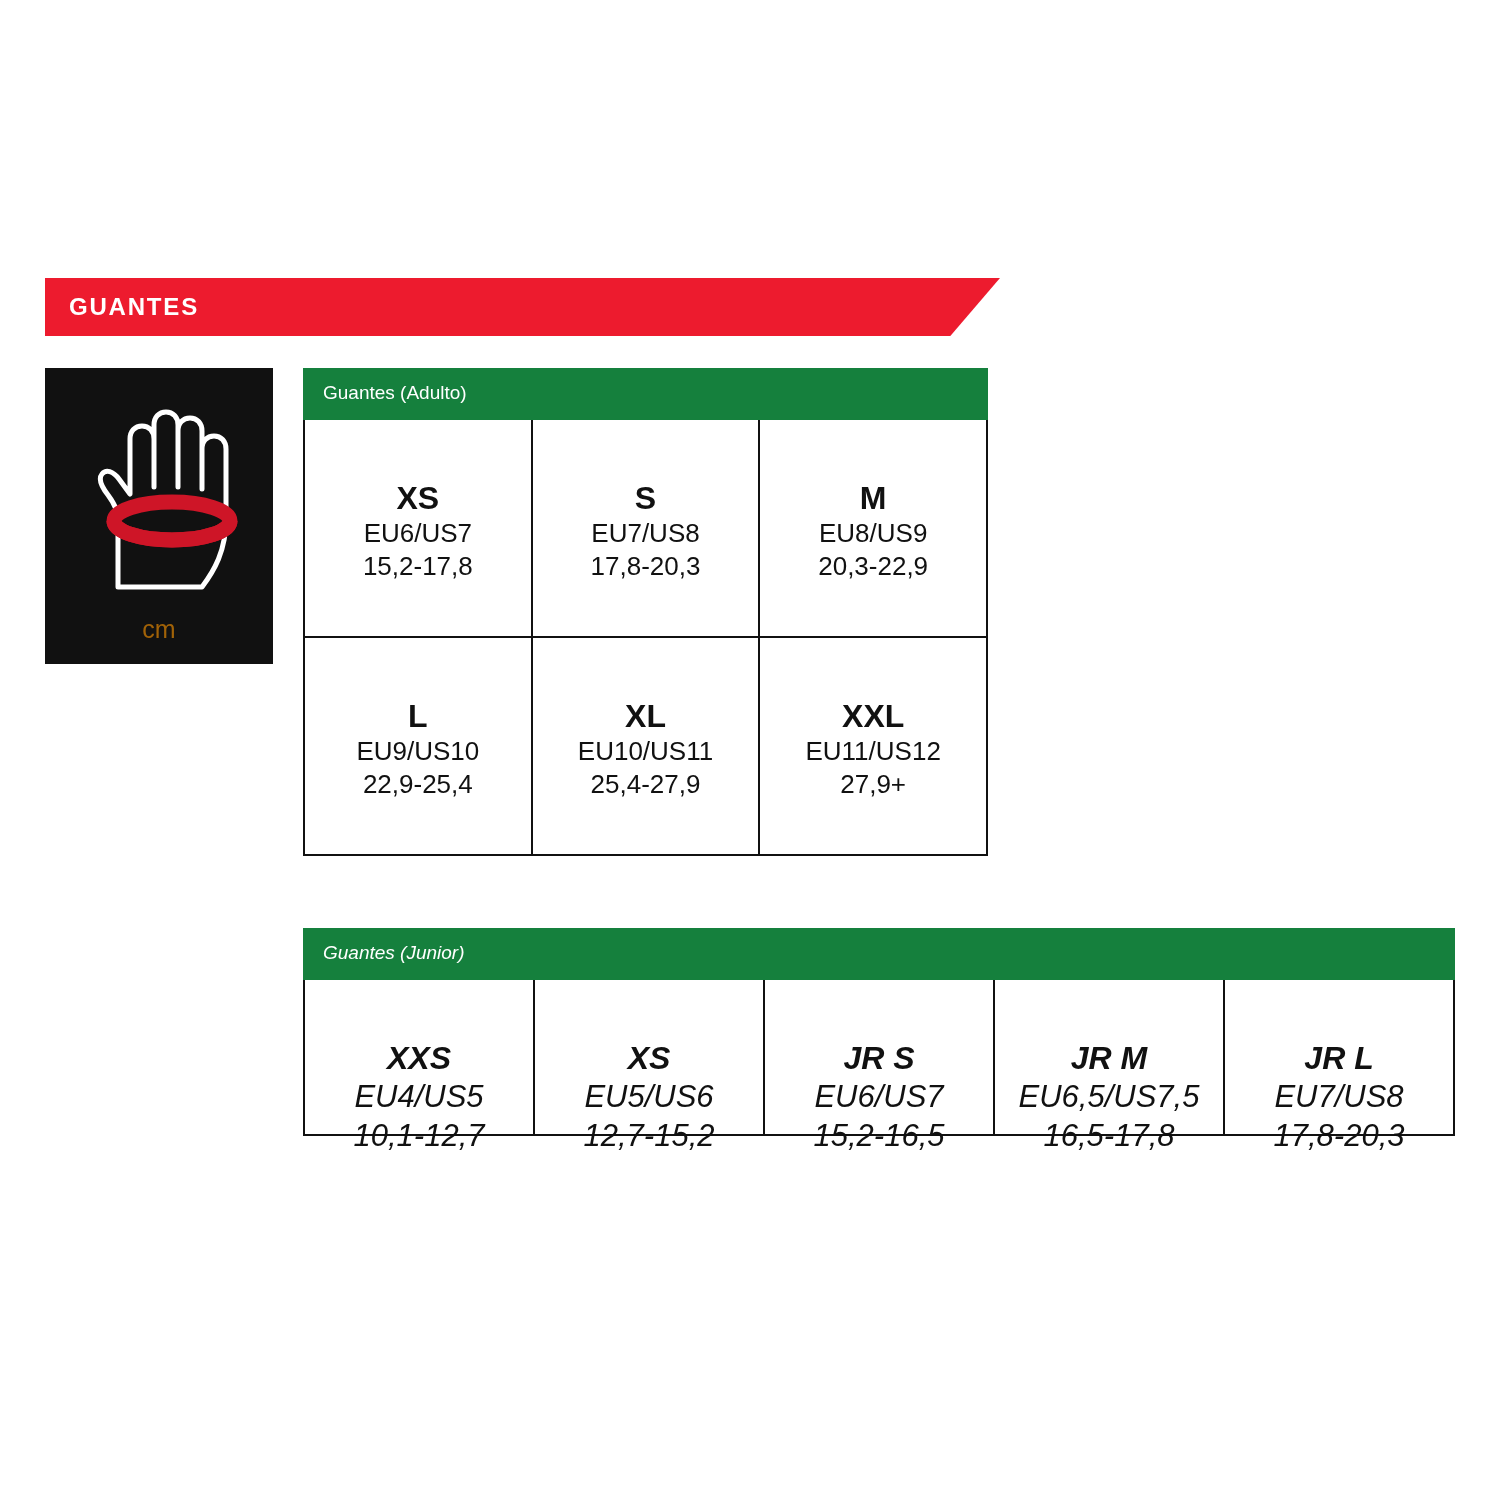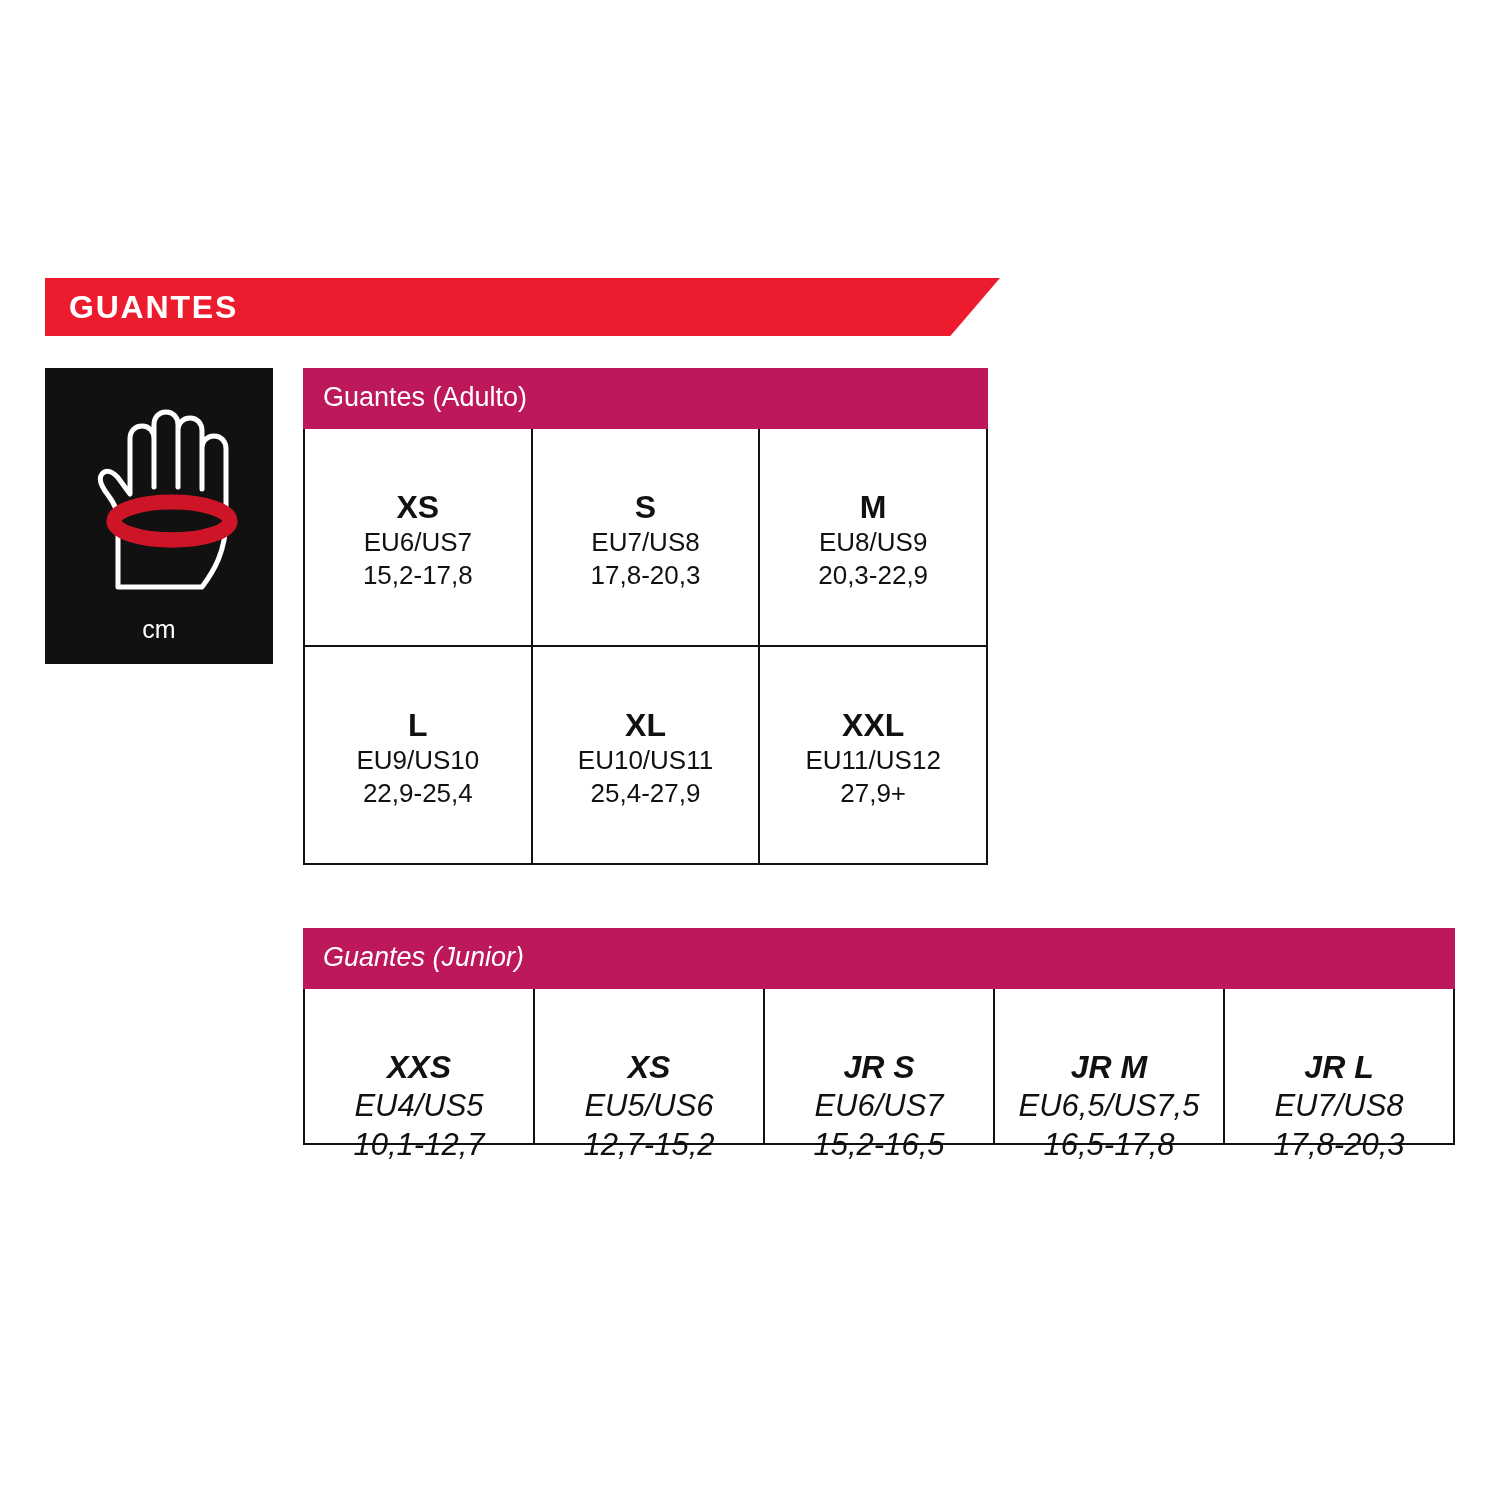--- a/index.html
+++ b/index.html
@@ -29,21 +29,21 @@
     inset: 0;
     background: #ed1b2e;
     clip-path: polygon(0 0, 100% 0, 94.8% 100%, 0 100%);
   }
   .banner-text {
     position: absolute;
     left: 24px;
     top: 50%;
     transform: translateY(-50%);
     color: #ffffff;
-    font-size: 32px;
+    font-size: 24px;
     font-weight: bold;
     letter-spacing: 1.8px;
   }
 
   
   .icon-panel {
     position: absolute;
     left: 45px;
     top: 368px;
     width: 228px;
@@ -59,32 +59,32 @@
     display: flex;
     align-items: center;
     justify-content: center;
   }
   .icon-panel .cm-label {
     position: absolute;
     left: 0;
     bottom: 20px;
     width: 228px;
     text-align: center;
+    color: #a16207;
+    font-size: 25px;
+  }
+
+  
+  .table-block {
+    position: absolute;
+  }
+  .table-head {
+    background: #15803d;
     color: #ffffff;
-    font-size: 25px;
-  }
-
-  
-  .table-block {
-    position: absolute;
-  }
-  .table-head {
-    background: #be185d;
-    color: #ffffff;
-    font-size: 27px;
+    font-size: 19px;
     padding: 14px 20px 16px 20px;
     box-sizing: border-box;
   }
   .grid {
     display: grid;
     border-left: 2px solid #111111;
     border-top: 0;
   }
   .cell {
     border-right: 2px solid #111111;

